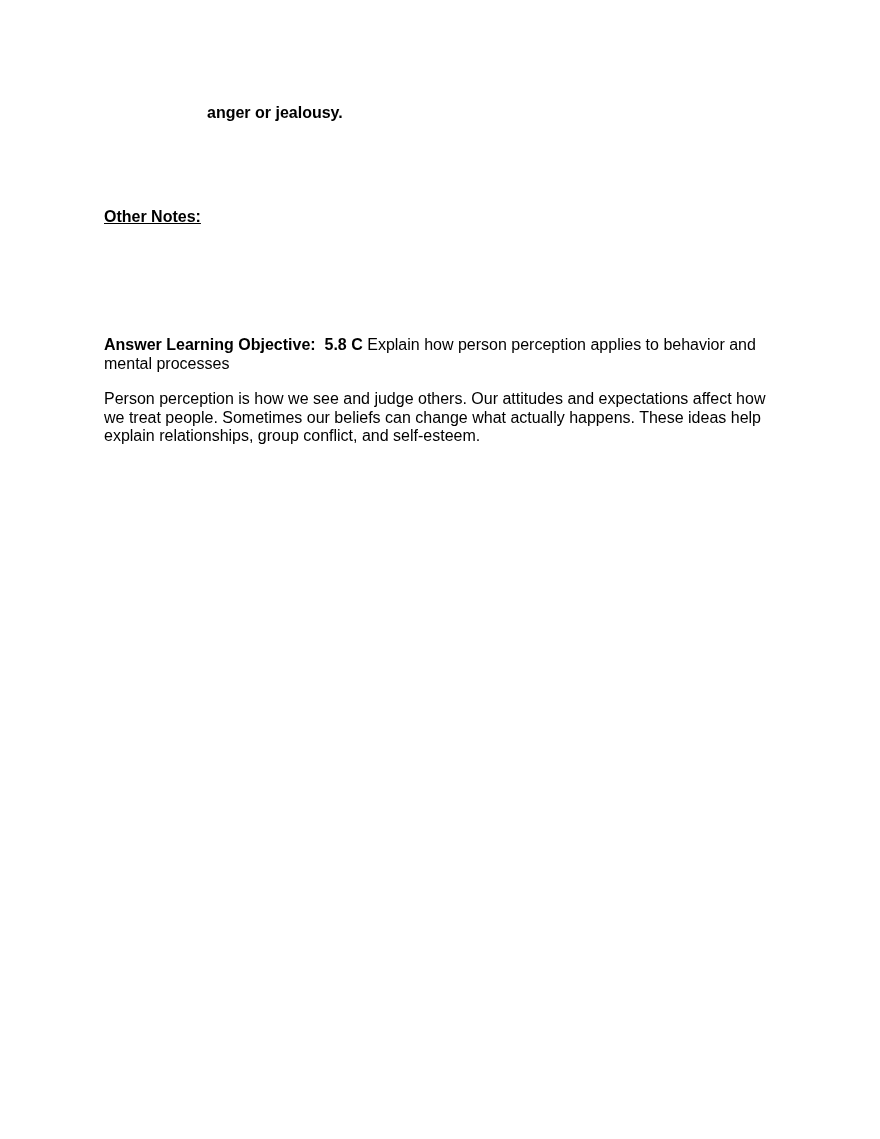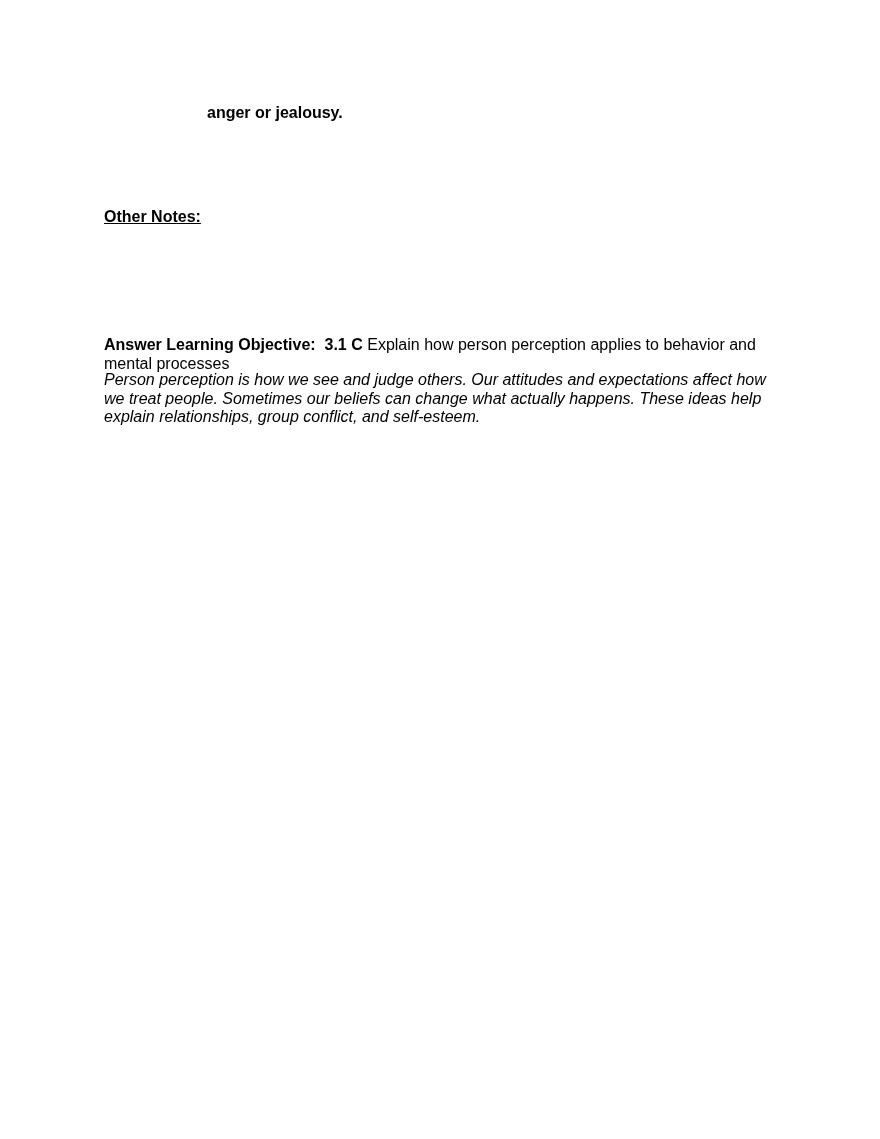--- a/index.html
+++ b/index.html
@@ -39,31 +39,30 @@
       top: 208px;
       text-decoration: underline;
     }
     .objective {
       left: 104px;
       top: 336px;
       width: 670px;
     }
     .summary {
       left: 104px;
-      top: 371px;
+      top: 390px;
       width: 670px;
-      font-style: italic;
     }
   </style>
 </head>
 <body>
 
 <div class="page">
 
   <p class="text bold continuation">anger or jealousy.</p>
 
   <p class="text bold other-notes">Other Notes:</p>
 
-  <p class="text objective"><span class="bold">Answer Learning Objective:</span>&nbsp;&nbsp;<span class="bold">3.1 C</span> <span>Explain how person perception applies to behavior and mental processes</span></p>
+  <p class="text objective"><span class="bold">Answer Learning Objective:</span>&nbsp;&nbsp;<span class="bold">5.8 C</span> <span>Explain how person perception applies to behavior and mental processes</span></p>
 
   <p class="text summary">Person perception is how we see and judge others. Our attitudes and expectations affect how we treat people. Sometimes our beliefs can change what actually happens. These ideas help explain relationships, group conflict, and self-esteem.</p>
 
 </div>
 
 </body></html>

